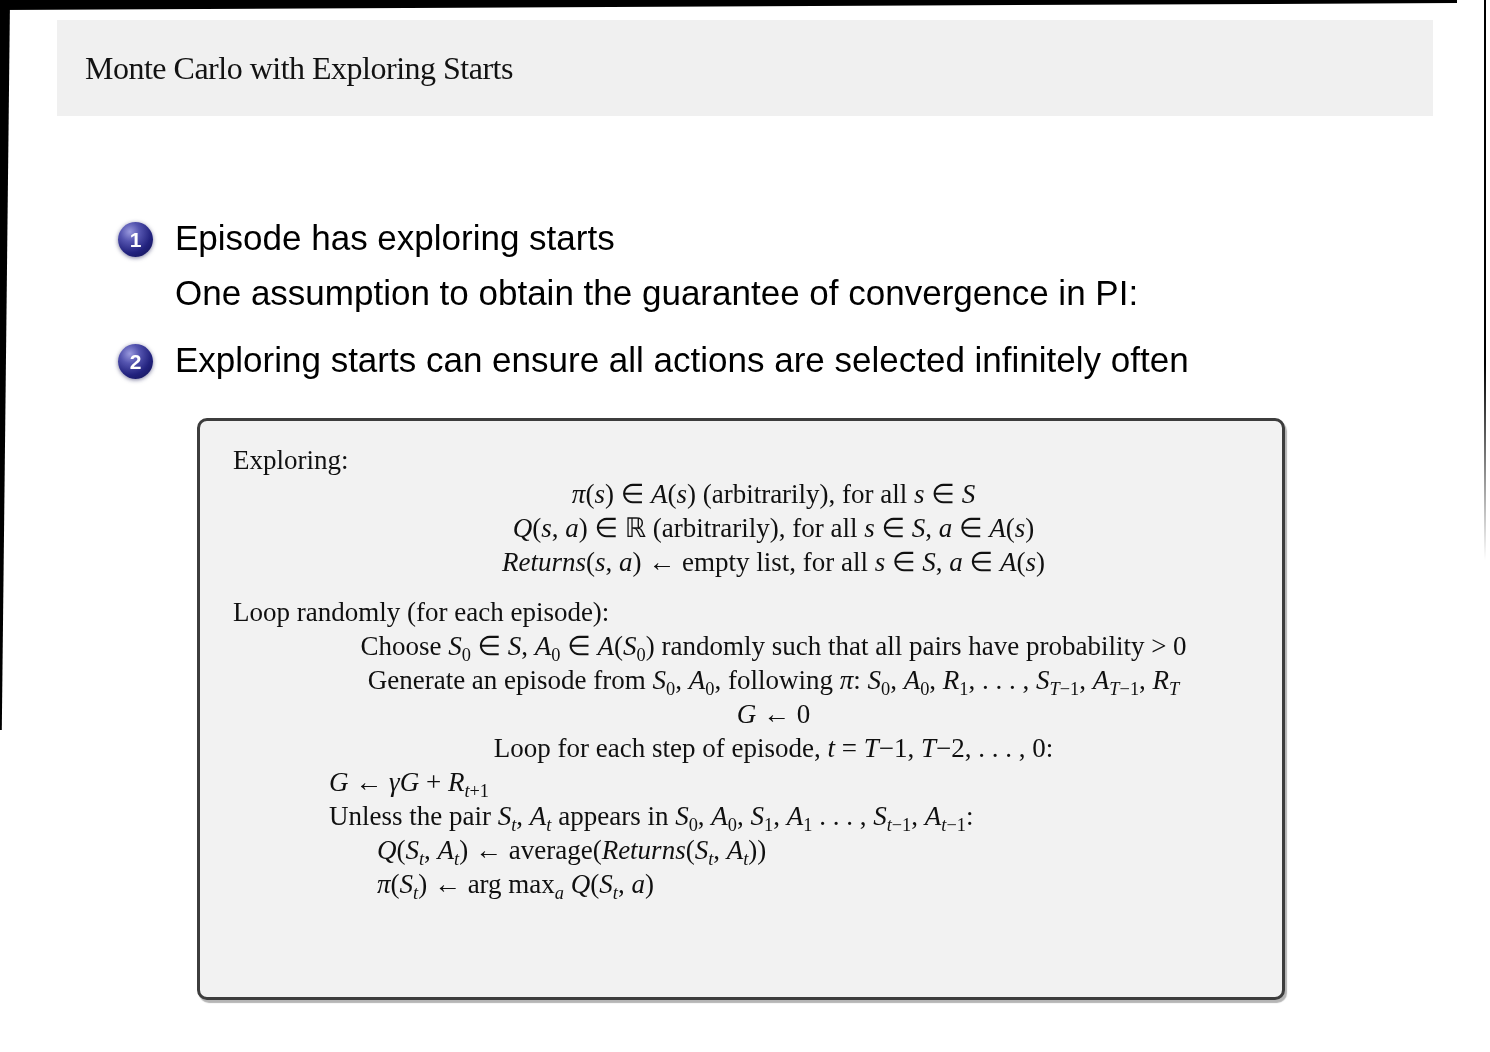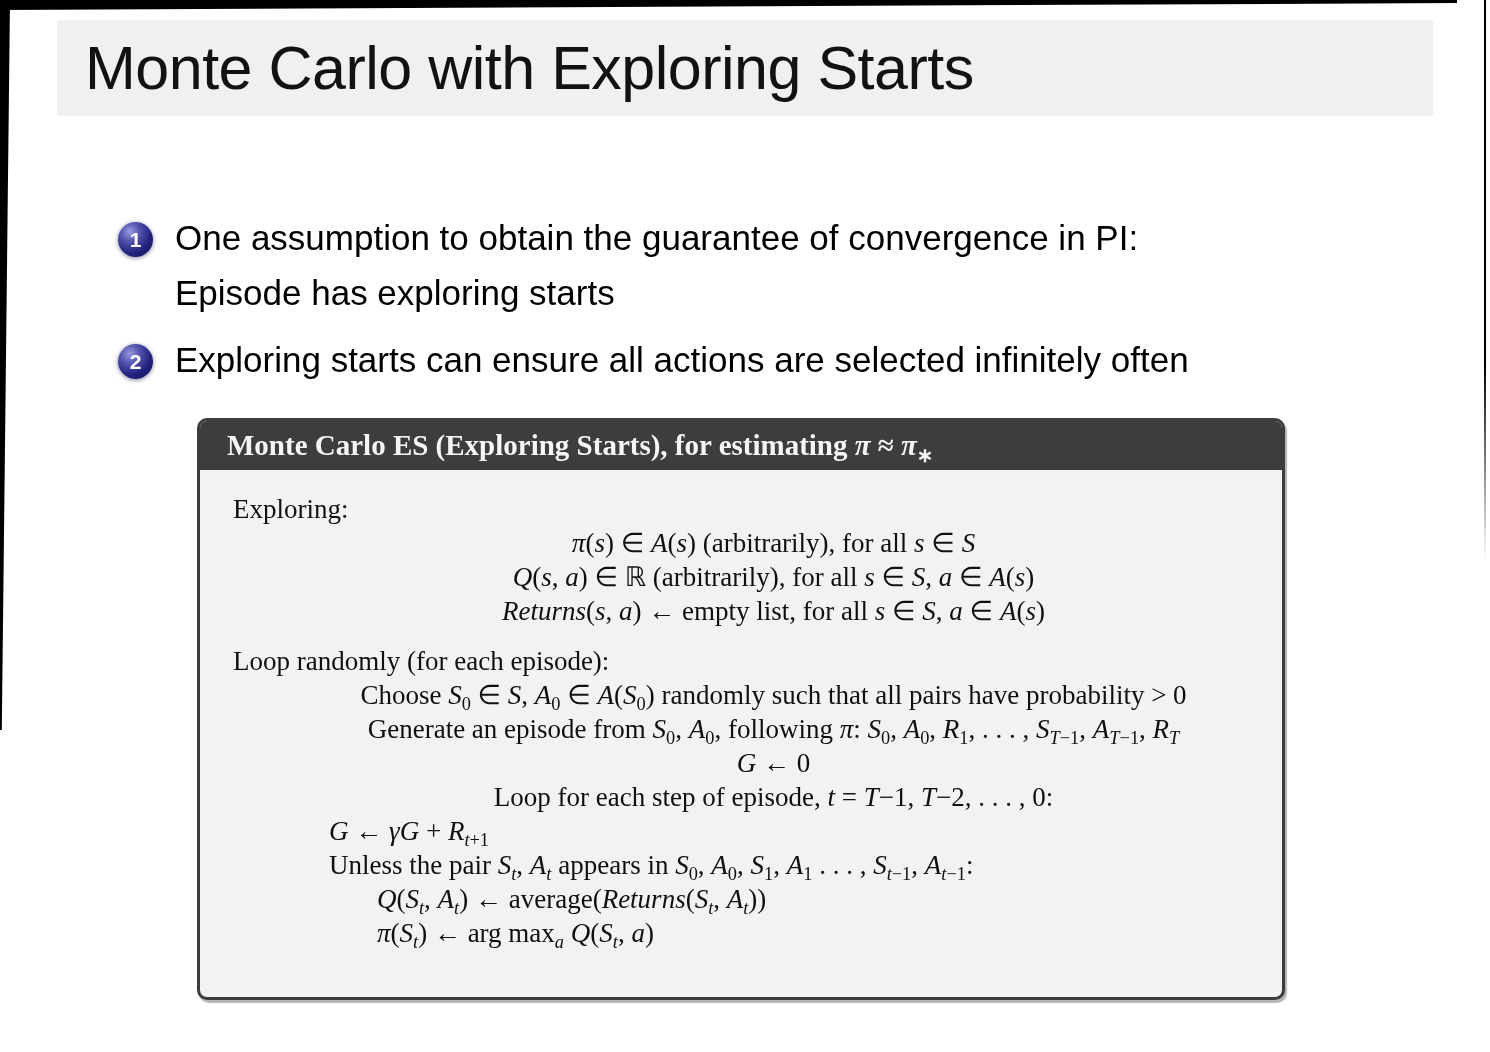--- a/index.html
+++ b/index.html
@@ -19,21 +19,21 @@
                clip-path:polygon(0 0,100% 0,18% 100%,0 100%); }
   .edge-right{ position:absolute; left:1484px; top:0; width:2px; height:560px;
                background:linear-gradient(#000 65%, rgba(0,0,0,0)); }
 
   
   .titlebar {
     position:absolute; left:57px; top:20px; width:1376px; height:96px;
     background:var(--title-bar-bg,#f0f0f0);
     display:flex; align-items:center; padding-left:28px; box-sizing:border-box;
   }
-  .titlebar .title { font-size:61px; letter-spacing:-0.5px; color:#121212; }
+  .titlebar .title { font-size:32px; letter-spacing:-0.5px; color:#121212;font-family:Liberation Serif, serif; }
 
   
   .bullets { position:absolute; left:118px; top:210px; width:1340px; }
   .bullet-item { display:flex; align-items:flex-start; }
   .bullet-item + .bullet-item { margin-top:12px; }
   .ball {
     flex:0 0 auto;
     width:35px; height:35px; margin-top:12px; margin-right:22px;
     border-radius:50%;
     background:radial-gradient(circle at 34% 28%,
@@ -88,34 +88,33 @@
   <div class="edge-right"></div>
 
   <div class="titlebar">
     <span class="title">Monte Carlo with Exploring Starts</span>
   </div>
 
   <div class="bullets">
     <div class="bullet-item">
       <span class="ball">1</span>
       <div class="bullet-text">
+        <div class="bullet-line">Episode has exploring starts</div>
         <div class="bullet-line">One assumption to obtain the guarantee of convergence in PI:</div>
-        <div class="bullet-line">Episode has exploring starts</div>
       </div>
     </div>
     <div class="bullet-item">
       <span class="ball">2</span>
       <div class="bullet-text">
         <div class="bullet-line">Exploring starts can ensure all actions are selected infinitely often</div>
       </div>
     </div>
   </div>
 
   <div class="algo-box">
-    <div class="algo-header">Monte Carlo ES (Exploring Starts), for estimating <i>π</i> ≈ <i>π</i><sub>∗</sub></div>
     <div class="algo-body">
         <div class="algo-line ind0">Exploring:</div>
         <div class="algo-line ind1"><i>π</i>(<i>s</i>) ∈ <i>A</i>(<i>s</i>) (arbitrarily), for all <i>s</i> ∈ <i>S</i></div>
         <div class="algo-line ind1"><i>Q</i>(<i>s</i>, <i>a</i>) ∈ ℝ (arbitrarily), for all <i>s</i> ∈ <i>S</i>, <i>a</i> ∈ <i>A</i>(<i>s</i>)</div>
         <div class="algo-line ind1"><i>Returns</i>(<i>s</i>, <i>a</i>) ← empty list, for all <i>s</i> ∈ <i>S</i>, <i>a</i> ∈ <i>A</i>(<i>s</i>)</div>
         <div class="algo-line ind0 gap">Loop randomly (for each episode):</div>
         <div class="algo-line ind1">Choose <i>S</i><sub>0</sub> ∈ <i>S</i>, <i>A</i><sub>0</sub> ∈ <i>A</i>(<i>S</i><sub>0</sub>) randomly such that all pairs have probability &gt; 0</div>
         <div class="algo-line ind1">Generate an episode from <i>S</i><sub>0</sub>, <i>A</i><sub>0</sub>, following <i>π</i>: <i>S</i><sub>0</sub>, <i>A</i><sub>0</sub>, <i>R</i><sub>1</sub>, . . . , <i>S</i><sub><i>T</i>−1</sub>, <i>A</i><sub><i>T</i>−1</sub>, <i>R</i><sub><i>T</i></sub></div>
         <div class="algo-line ind1"><i>G</i> ← 0</div>
         <div class="algo-line ind1">Loop for each step of episode, <i>t</i> = <i>T</i>−1, <i>T</i>−2, . . . , 0:</div>

